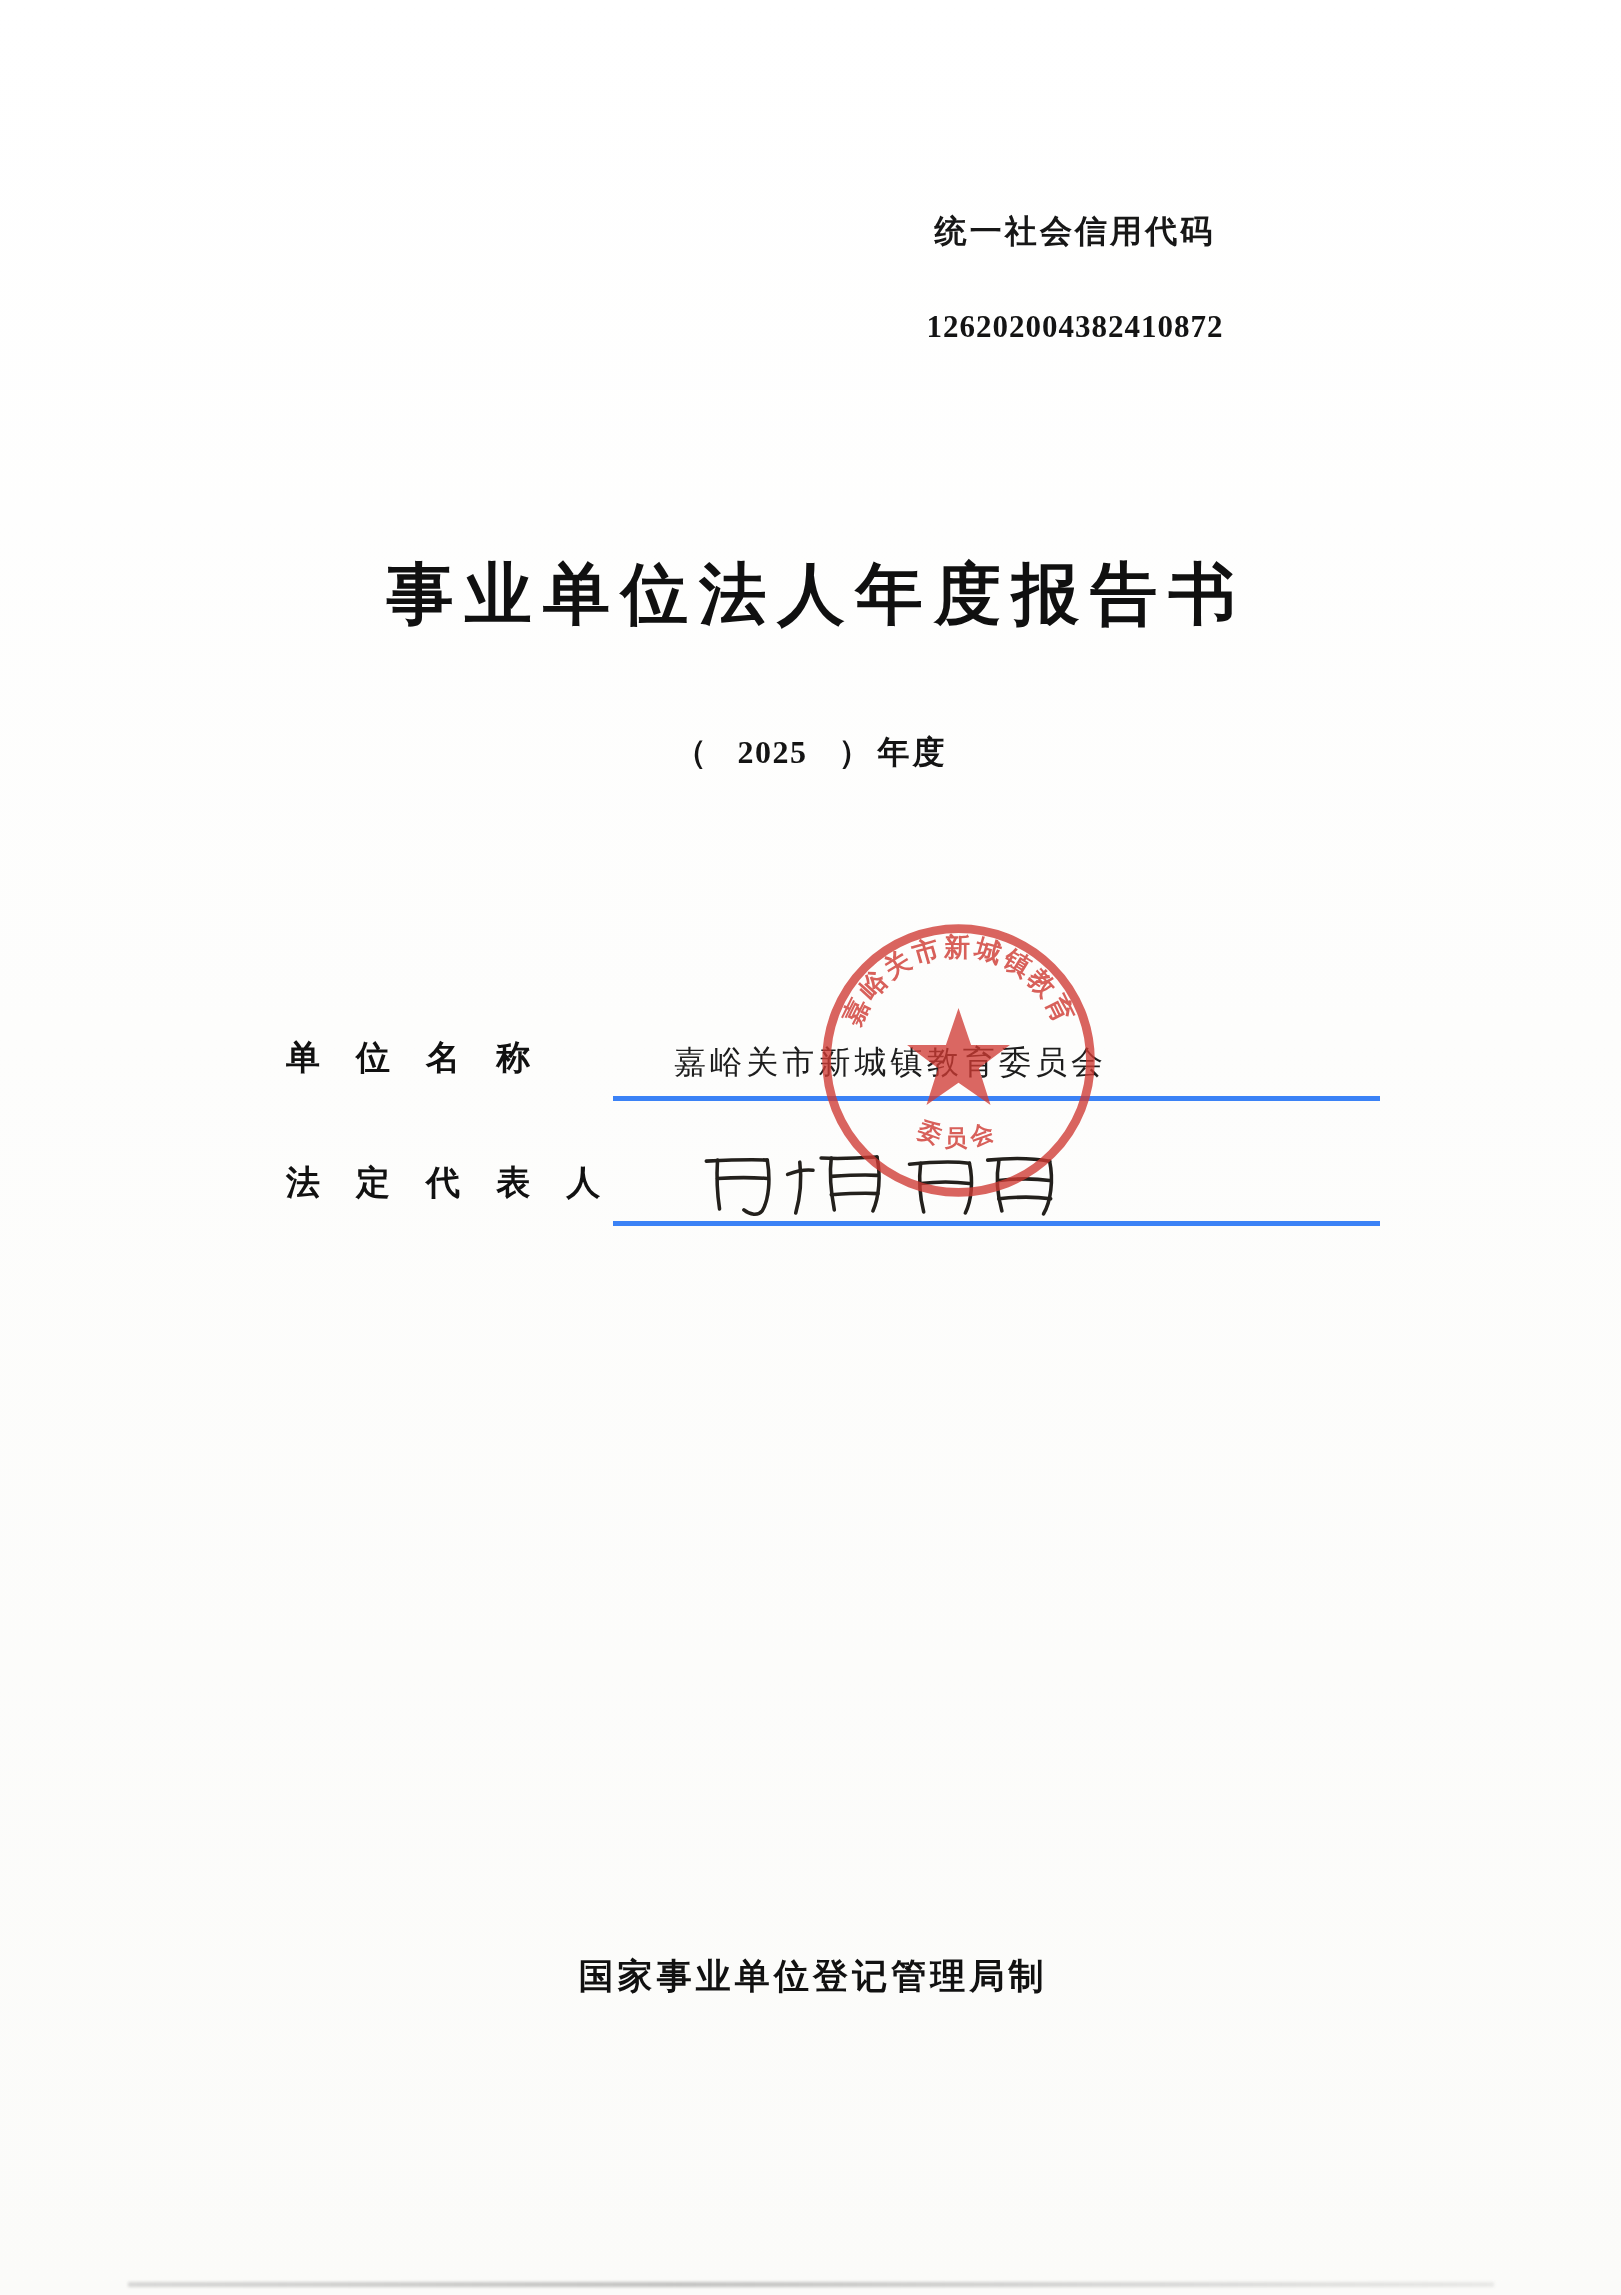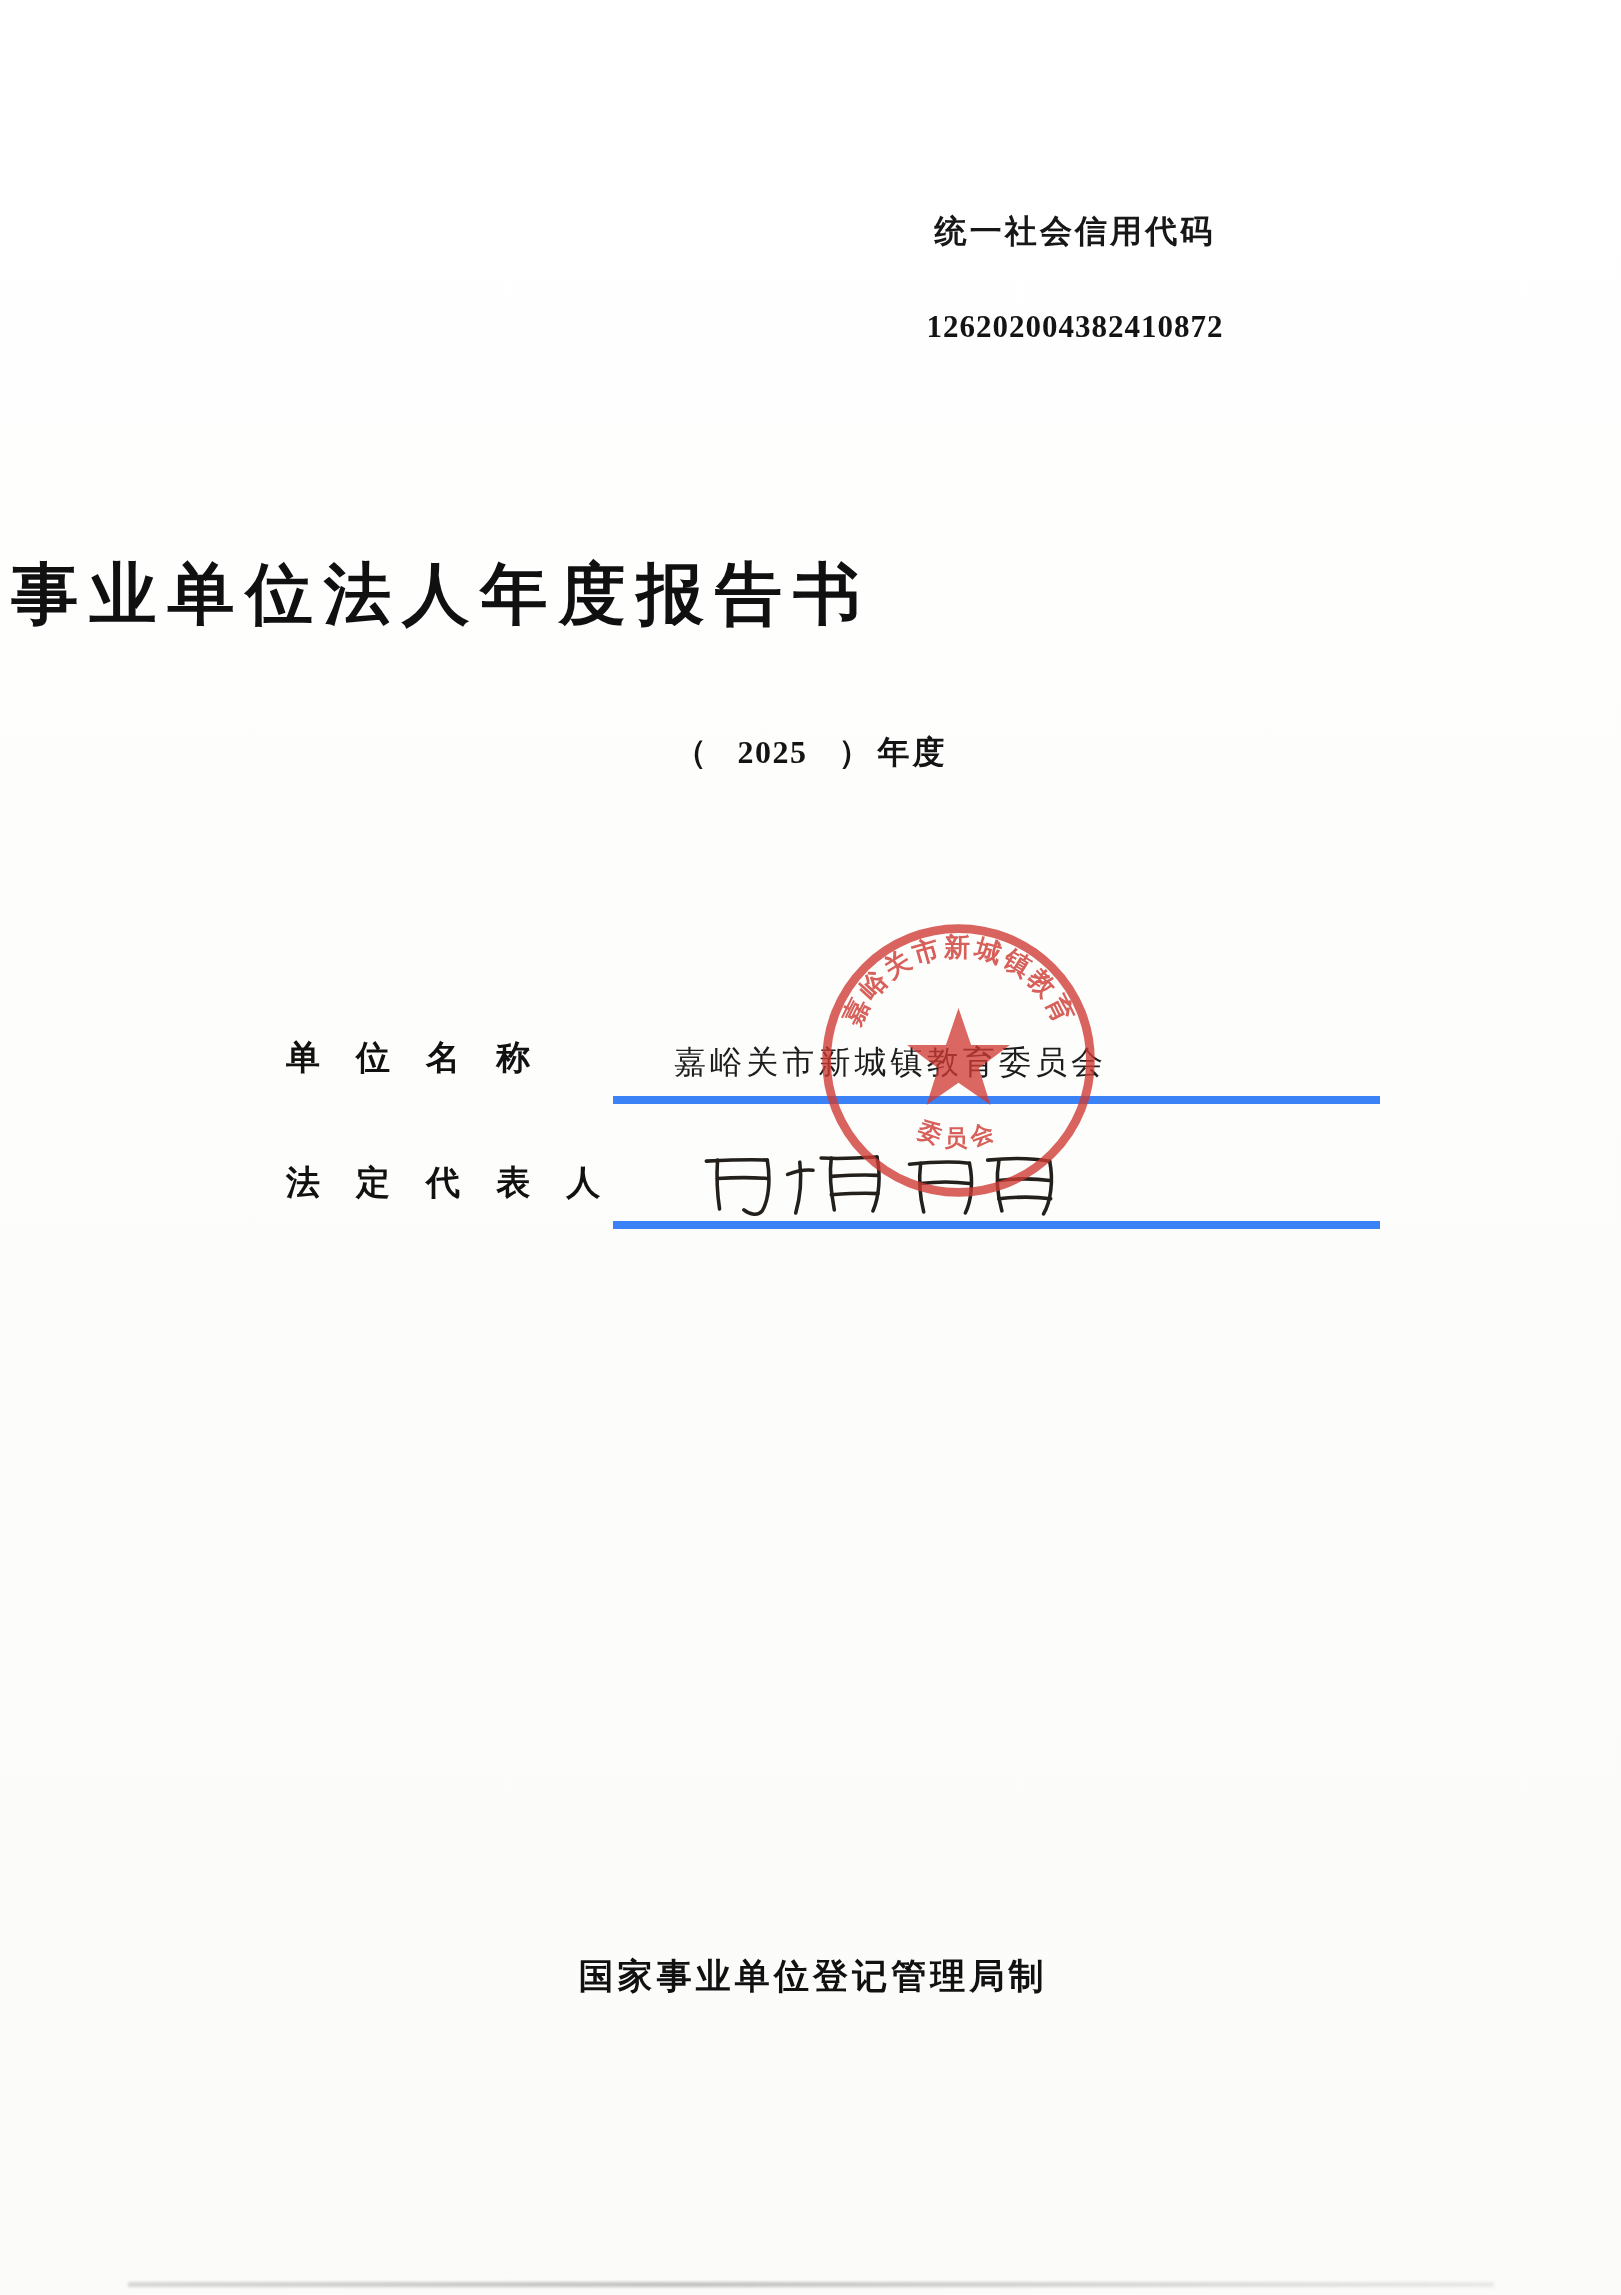--- a/index.html
+++ b/index.html
@@ -53,20 +53,21 @@
     white-space: nowrap;
     font-family: Liberation Serif, serif;
   }
 
   
   .doc-title {
     position: absolute;
     top: 549px;
     left: 0;
     width: 100%;
+    text-align: center;
     font-size: 67px;
     font-weight: 700;
     letter-spacing: 11.2px;
     text-indent: 11.2px;
     color: #101010;
     font-family: "Liberation Sans", "DejaVu Sans", sans-serif;
   }
 
   
   .year-line {
@@ -106,21 +107,21 @@
     font-family: "Liberation Sans", "DejaVu Sans", sans-serif;
     white-space: nowrap;
   }
 
   .field-value-wrap {
     position: absolute;
     left: 327px;
     right: 0;
     top: 0;
     height: 66px;
-    border-bottom: 8px solid #3b82f6;
+    border-bottom: 5px solid #3b82f6;
   }
   .field-value {
     position: absolute;
     left: 61px;
     top: 11.2px;
     font-size: 32px;
     letter-spacing: 4.1px;
     color: #1d1d1d;
     white-space: nowrap;
     font-family: "Liberation Serif", "DejaVu Serif", serif;

